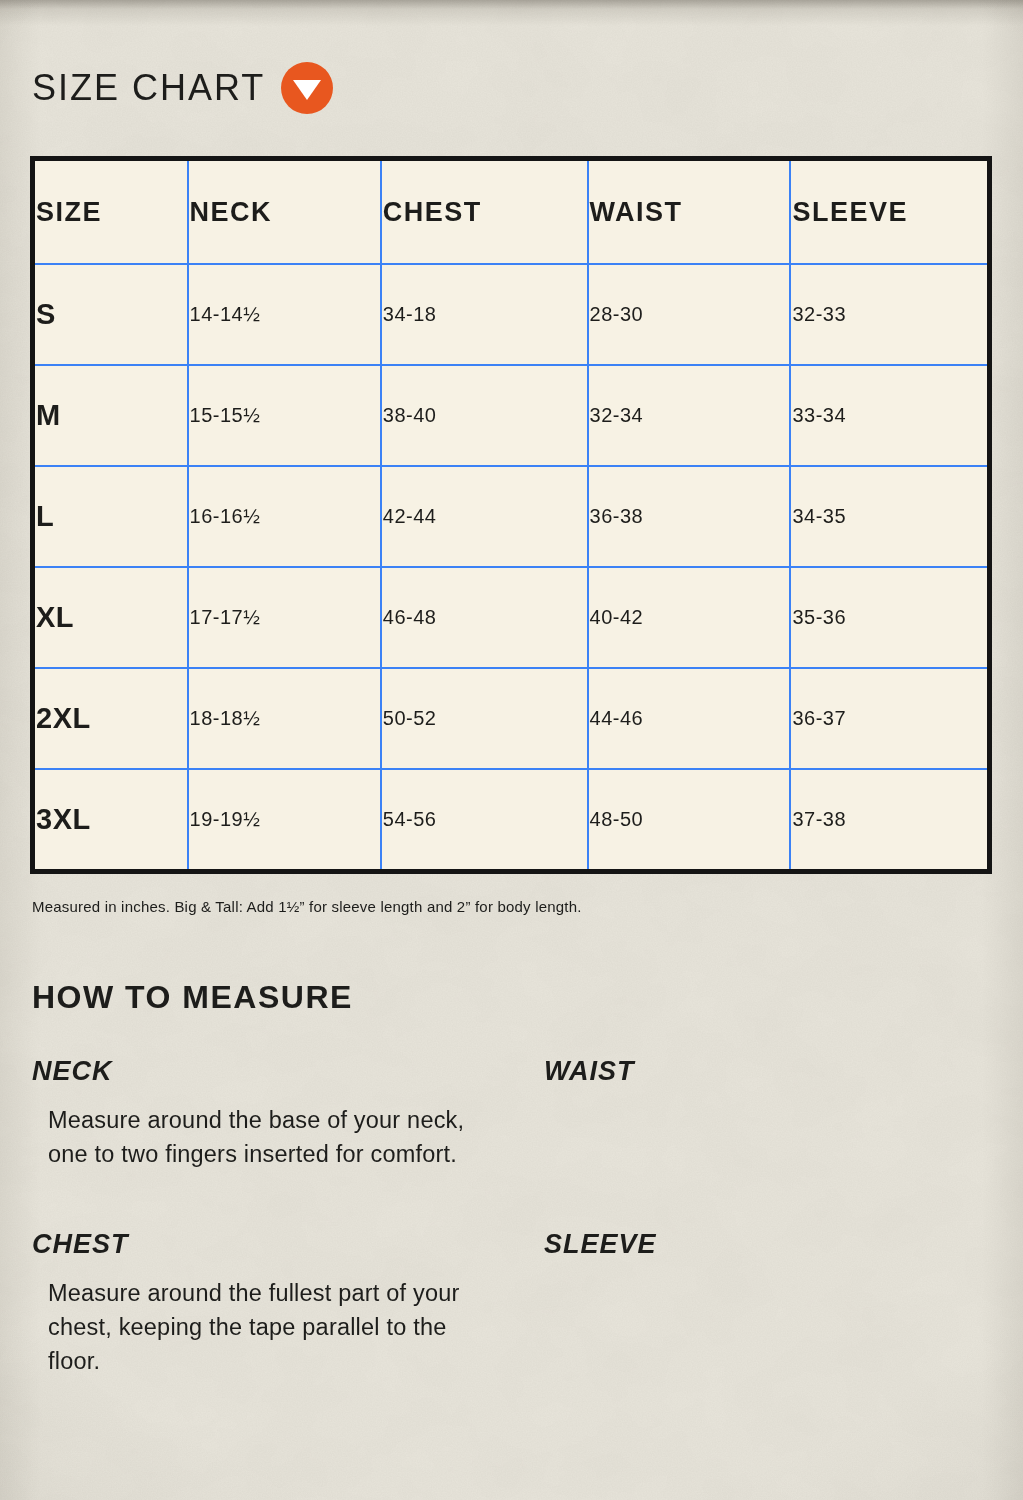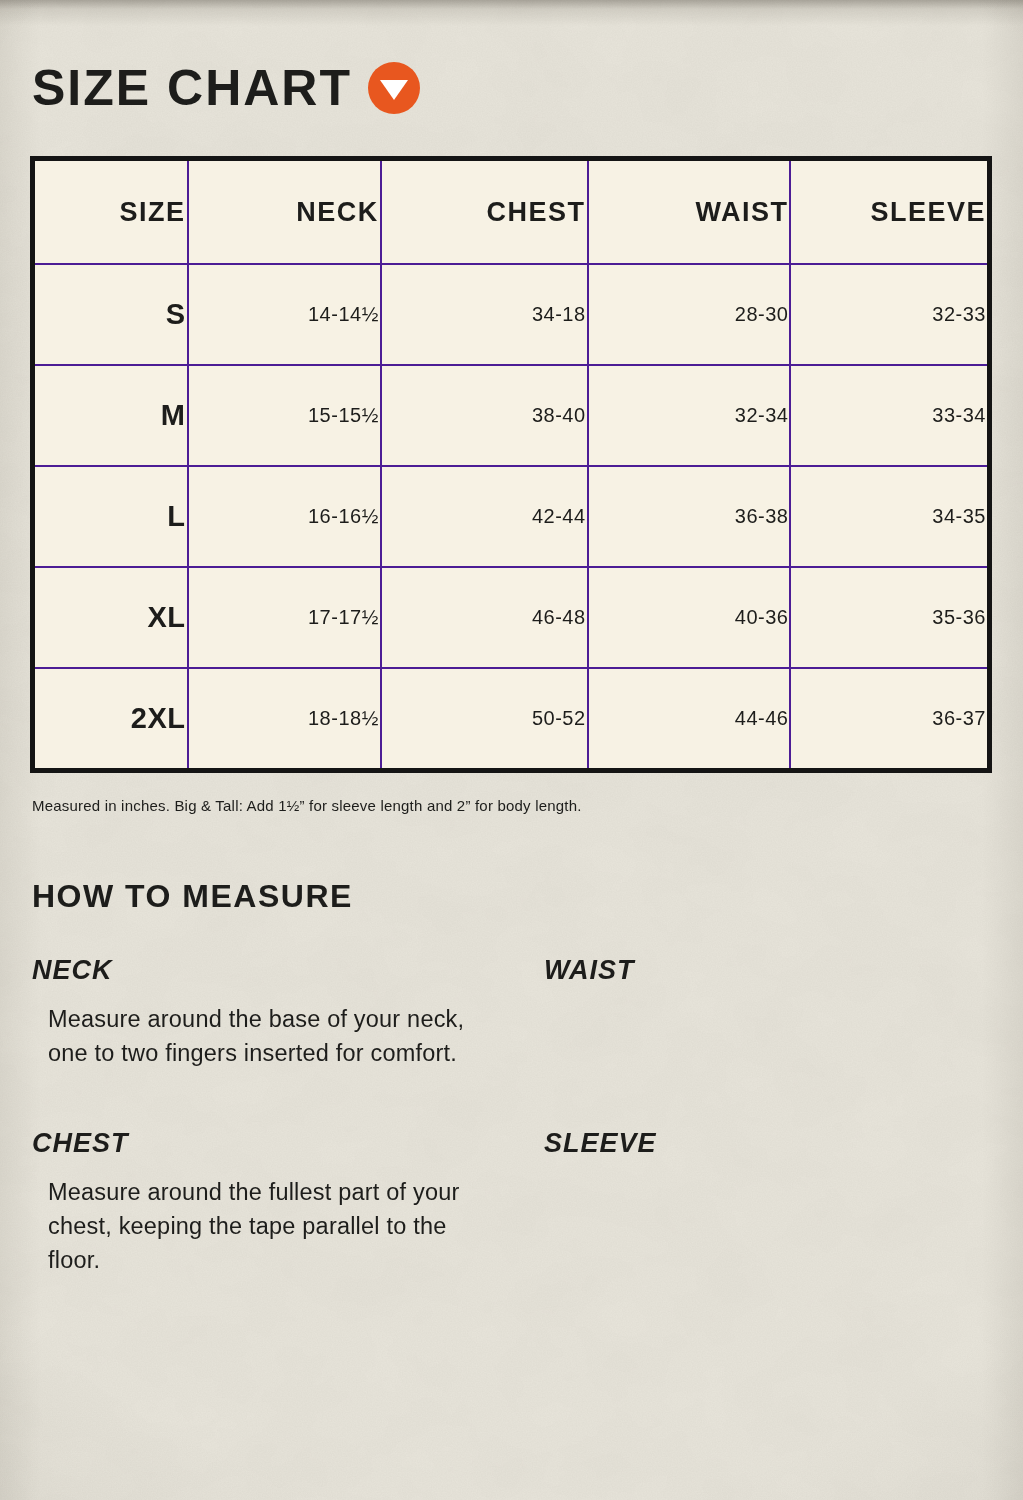--- a/index.html
+++ b/index.html
@@ -49,22 +49,22 @@
   }
 
   
   .title-row {
     display: flex;
     align-items: center;
     gap: 16px;
     margin: 0 0 42px 2px;
   }
   .page-title {
-    font-size: 50px;
-    font-weight: bold;
+    font-size: 36px;
+    font-weight: normal;
     letter-spacing: 2px;
     line-height: 1;
     margin: 0;
   }
   .toggle-disc {
     width: 52px;
     height: 52px;
     border-radius: 50%;
     background: #e8571f;
     display: flex;
@@ -85,23 +85,23 @@
   
   table.size-table {
     width: 962px;
     border-collapse: collapse;
     border: 5px solid #141414;
     background: #f7f2e4;
     table-layout: fixed;
   }
   table.size-table th,
   table.size-table td {
-    border: 2px solid #4c1d95;
+    border: 2px solid #3b82f6;
     background: #f7f2e4;
-    text-align: right;
+    text-align: left;
     vertical-align: middle;
   }
   table.size-table th {
     height: 100px;
     font-size: 27px;
     font-weight: bold;
     letter-spacing: 1.5px;
   }
   table.size-table td {
     height: 97px;
@@ -214,30 +214,37 @@
           <td class="size-cell">L</td>
           <td>16-16½</td>
           <td>42-44</td>
           <td>36-38</td>
           <td>34-35</td>
         </tr>
         <tr>
           <td class="size-cell">XL</td>
           <td>17-17½</td>
           <td>46-48</td>
-          <td>40-36</td>
+          <td>40-42</td>
           <td>35-36</td>
         </tr>
         <tr>
           <td class="size-cell">2XL</td>
           <td>18-18½</td>
           <td>50-52</td>
           <td>44-46</td>
           <td>36-37</td>
         </tr>
+        <tr>
+          <td class="size-cell">3XL</td>
+          <td>19-19½</td>
+          <td>54-56</td>
+          <td>48-50</td>
+          <td>37-38</td>
+        </tr>
       </tbody>
   </table>
 
   <p class="table-note">Measured in inches. Big &amp; Tall: Add 1½” for sleeve length and 2” for body length.</p>
 
   <h2 class="htm-title">HOW TO MEASURE</h2>
 
   <div class="measure-grid">
       <div class="measure-section">
         <h3 class="measure-label">NECK</h3>

